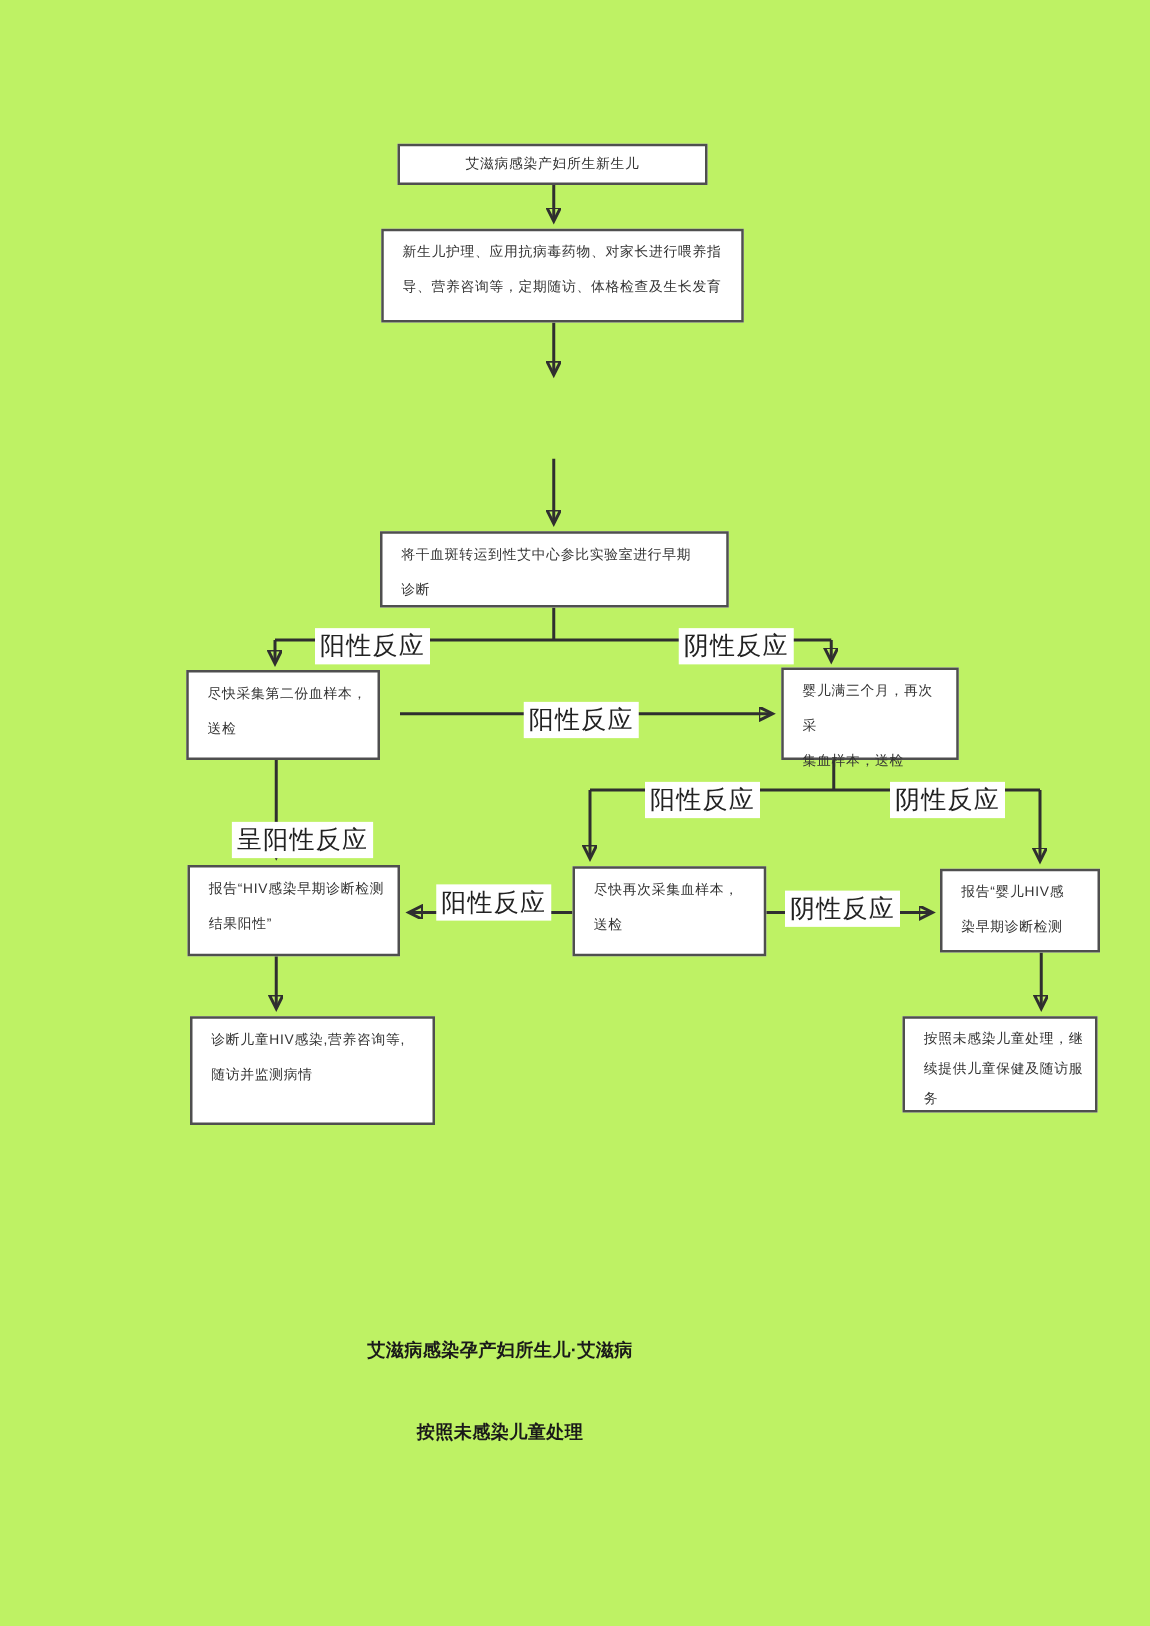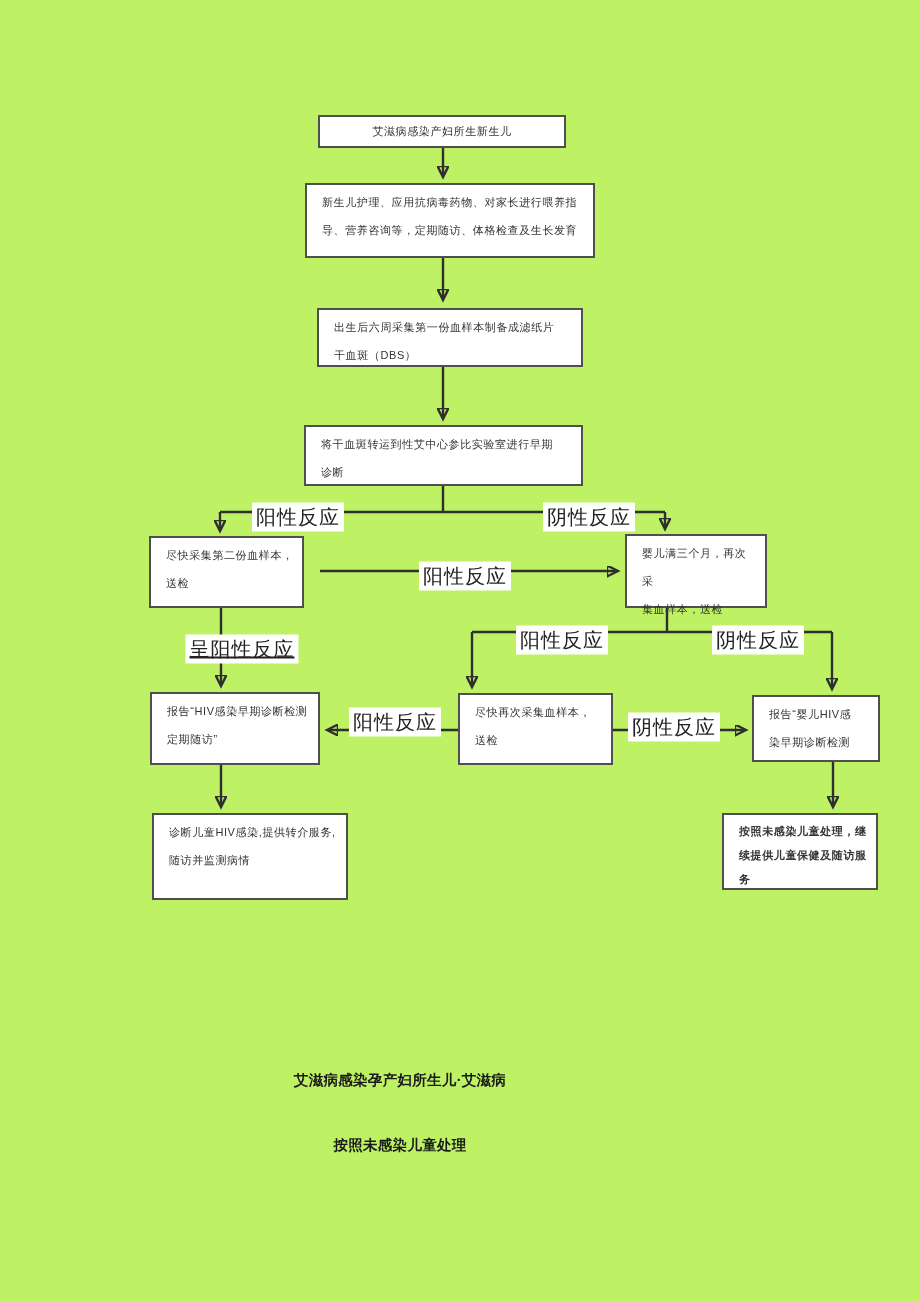--- a/index.html
+++ b/index.html
@@ -58,52 +58,50 @@
     <path d="M613,730 H745" marker-end="url(#arw)"></path>
     <path d="M221,765 V806" marker-end="url(#arw)"></path>
     <path d="M833,762 V806" marker-end="url(#arw)"></path>
   </svg>
 
   <div class="fbox center" style="left:318px; top:115px; width:248px; height:33px;">艾滋病感染产妇所生新生儿</div>
 
   <div class="fbox" style="left:305px; top:183px; width:290px; height:75px;">新生儿护理、应用抗病毒药物、对家长进行喂养指
 导、营养咨询等，定期随访、体格检查及生长发育</div>
 
-  <div class="fbox" style="left:317px; top:308px; width:266px; height:59px;">出生后六周采集第一份血样本制备成滤纸片
-干血斑（DBS）</div>
 
   <div class="fbox" style="left:304px; top:425px; width:279px; height:61px;">将干血斑转运到性艾中心参比实验室进行早期
 诊断</div>
 
   <div class="fbox" style="left:149px; top:536px; width:155px; height:72px;">尽快采集第二份血样本，
 送检</div>
 
   <div class="fbox" style="left:625px; top:534px; width:142px; height:74px;">婴儿满三个月，再次采
 集血样本，送检</div>
 
   <div class="fbox" style="left:150px; top:692px; width:170px; height:73px;">报告“HIV感染早期诊断检测
-定期随访”</div>
+结果阳性”</div>
 
   <div class="fbox" style="left:458px; top:693px; width:155px; height:72px;">尽快再次采集血样本，
 送检</div>
 
   <div class="fbox" style="left:752px; top:695px; width:128px; height:67px;">报告“婴儿HIV感
 染早期诊断检测</div>
 
-  <div class="fbox" style="left:152px; top:813px; width:196px; height:87px;">诊断儿童HIV感染,提供转介服务,
+  <div class="fbox" style="left:152px; top:813px; width:196px; height:87px;">诊断儿童HIV感染,营养咨询等,
 随访并监测病情</div>
 
-  <div class="fbox" style="left:722px; top:813px; width:156px; height:77px; line-height:24px; padding-top:4px;font-weight:bold;">按照未感染儿童处理，继
+  <div class="fbox" style="left:722px; top:813px; width:156px; height:77px; line-height:24px; padding-top:4px;">按照未感染儿童处理，继
 续提供儿童保健及随访服
 务</div>
 
   <span class="flabel" style="left:298px; top:517px;">阳性反应</span>
   <span class="flabel" style="left:589px; top:517px;">阴性反应</span>
   <span class="flabel" style="left:465px; top:576px;">阳性反应</span>
-  <span class="flabel" style="left:242px; top:649px;text-decoration:underline;">呈阳性反应</span>
+  <span class="flabel" style="left:242px; top:672px;">呈阳性反应</span>
   <span class="flabel" style="left:562px; top:640px;">阳性反应</span>
   <span class="flabel" style="left:758px; top:640px;">阴性反应</span>
   <span class="flabel" style="left:395px; top:722px;">阳性反应</span>
   <span class="flabel" style="left:674px; top:727px;">阴性反应</span>
 
   <div class="ft ft1">艾滋病感染孕产妇所生儿·艾滋病</div>
   <div class="ft ft2">按照未感染儿童处理</div>
 
 </div>
 

